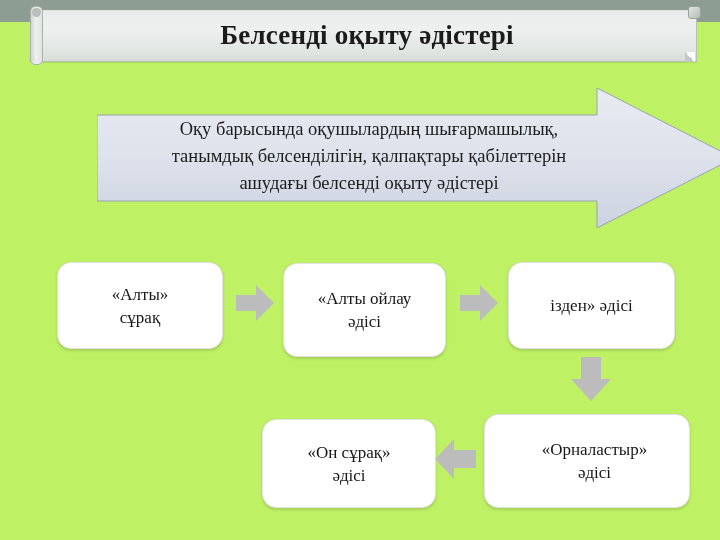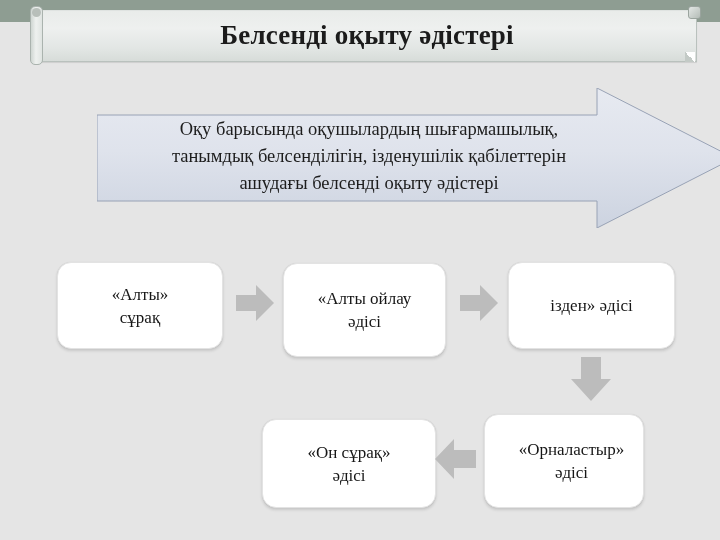--- a/index.html
+++ b/index.html
@@ -13,21 +13,21 @@
     font-family: "Liberation Serif", "DejaVu Serif", serif;
     overflow: hidden;
     position: relative;
   }
 
   #slide {
     position: absolute;
     left: 0; top: 0;
     width: 720px;
     height: 540px;
-    background: #e5e5e5;
+    background: #bef264;
     overflow: hidden;
   }
 
   
   .top-band {
     position: absolute;
     left: 0; top: 0;
     width: 720px;
     height: 22px;
     background: #8e9d92;
@@ -153,21 +153,21 @@
     line-height: 23px;
     box-sizing: border-box;
     padding: 4px 8px;
   }
   .node span { display: block; }
 
   .node-1 { left: 57px;  top: 262px; width: 166px; height: 87px; }
   .node-2 { left: 283px; top: 255px; width: 163px; height: 94px; margin-top: 8px; }
   .node-3 { left: 508px; top: 262px; width: 167px; height: 87px; }
   .node-4 { left: 262px; top: 419px; width: 174px; height: 89px; }
-  .node-5 { left: 484px; top: 414px; width: 160px; height: 94px; padding-left: 23px; }
+  .node-5 { left: 484px; top: 414px; width: 206px; height: 94px; padding-left: 23px; }
 
   
   .conn {
     position: absolute;
   }
   .conn svg { display: block; }
 
   .conn-1 { left: 234px; top: 282px; width: 42px; height: 42px; }
   .conn-2 { left: 458px; top: 282px; width: 42px; height: 42px; }
   .conn-3 { left: 568px; top: 355px; width: 46px; height: 48px; }
@@ -196,21 +196,21 @@
         <linearGradient id="arrGrad" x1="0" y1="0" x2="0" y2="1">
           <stop offset="0%" stop-color="#e7eaf1"></stop>
           <stop offset="45%" stop-color="#dfe3ec"></stop>
           <stop offset="100%" stop-color="#ccd3e0"></stop>
         </linearGradient>
       </defs>
       <polygon points="0,27 500,27 500,0 637,70 500,140 500,113 0,113" fill="url(#arrGrad)" stroke="#98a2b5" stroke-width="1"></polygon>
     </svg>
     <div class="big-arrow-text">
       <div>Оқу барысында оқушылардың шығармашылық,</div>
-      <div>танымдық белсенділігін, ізденушілік қабілеттерін</div>
+      <div>танымдық белсенділігін, қалпақтары қабілеттерін</div>
       <div>ашудағы белсенді оқыту әдістері</div>
     </div>
   </div>
 
   <div class="node node-1">
     <div>
       <span>«Алты»</span>
       <span>сұрақ</span>
     </div>
   </div>

